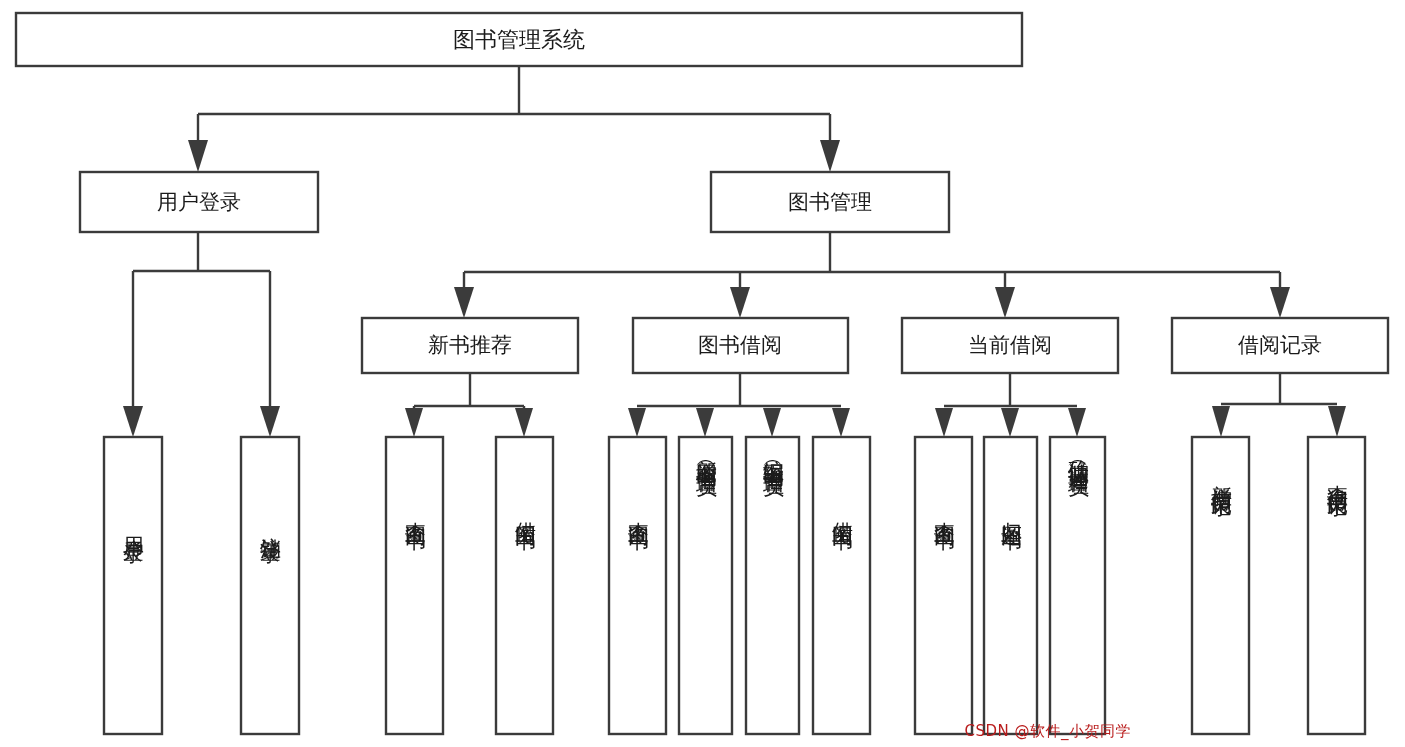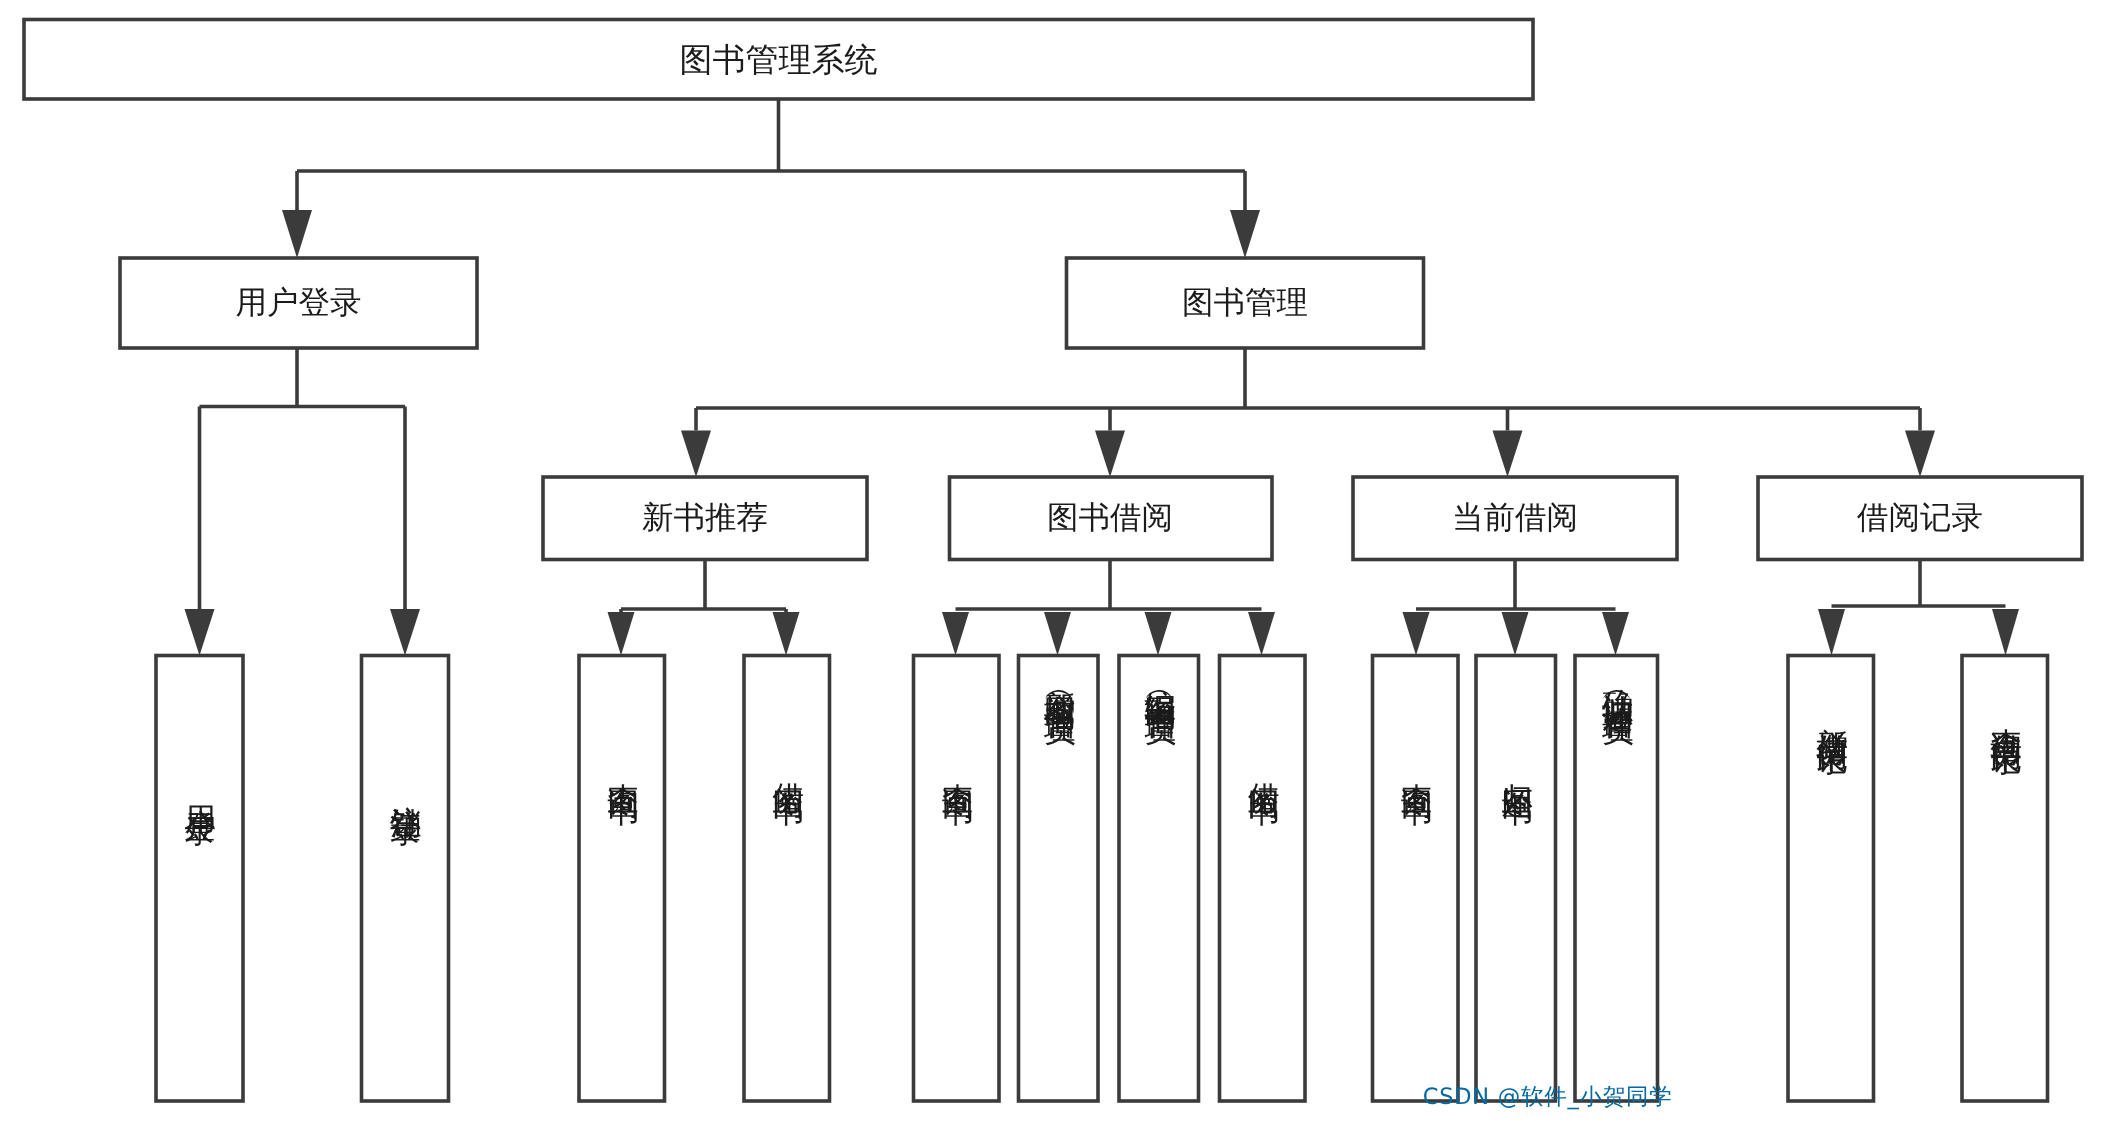--- a/index.html
+++ b/index.html
@@ -12,20 +12,21 @@
     width: 1405px;
     height: 747px;
     overflow: hidden;
     font-family: "Liberation Sans", "DejaVu Sans", sans-serif;
   }
   #diagram-root {
     position: relative;
     width: 1123px;
     height: 747px;
     background: #ffffff;
+    padding-left: 16px;
   }
   svg#flow-svg {
     position: absolute;
     left: 0;
     top: 0;
     width: 1405px;
     height: 747px;
     display: block;
   }
   .node-box {
@@ -76,21 +77,21 @@
     text-align: center;
     transform: translateX(-50%);
     pointer-events: none;
   }
   .watermark {
     position: absolute;
     right: 8px;
     bottom: 6px;
     font-family: "DejaVu Sans", "Liberation Sans", sans-serif;
     font-size: 15px;
-    color: #0369a1;
+    color: #b91c1c;
     white-space: nowrap;
     letter-spacing: 0.5px;
   }
 </style>
 </head>
 <body>
 
 <div id="diagram-root">
 
   <svg id="flow-svg" viewBox="0 0 1405 747">

